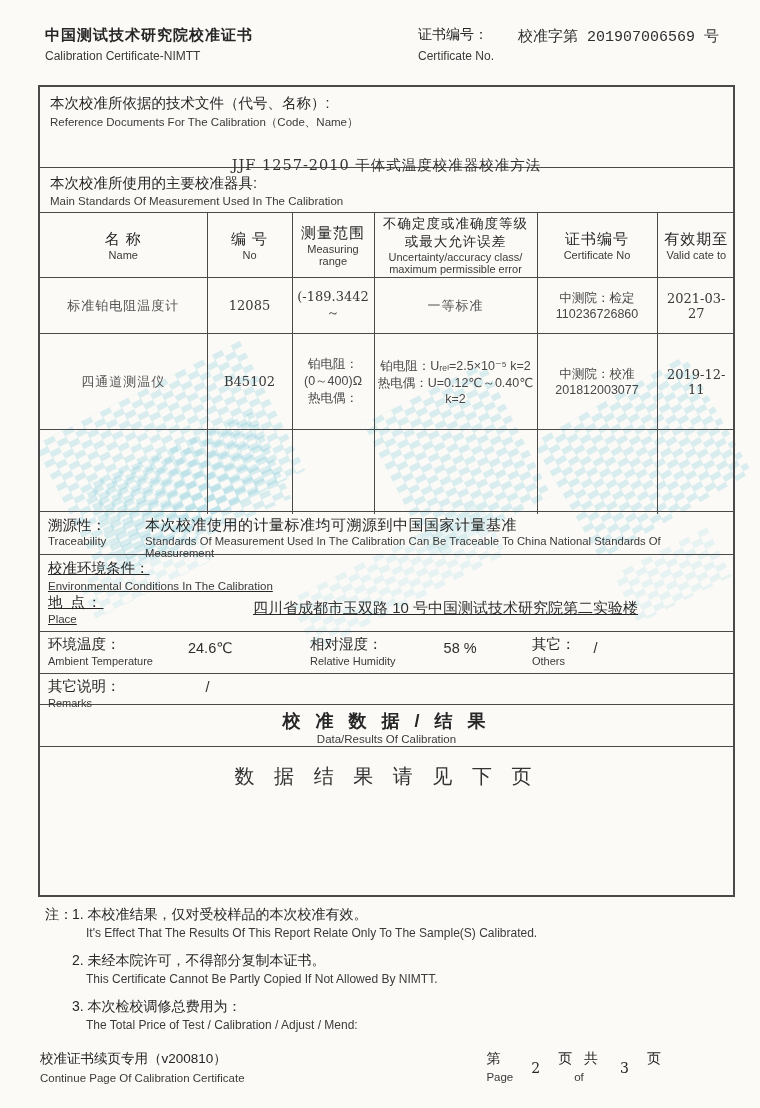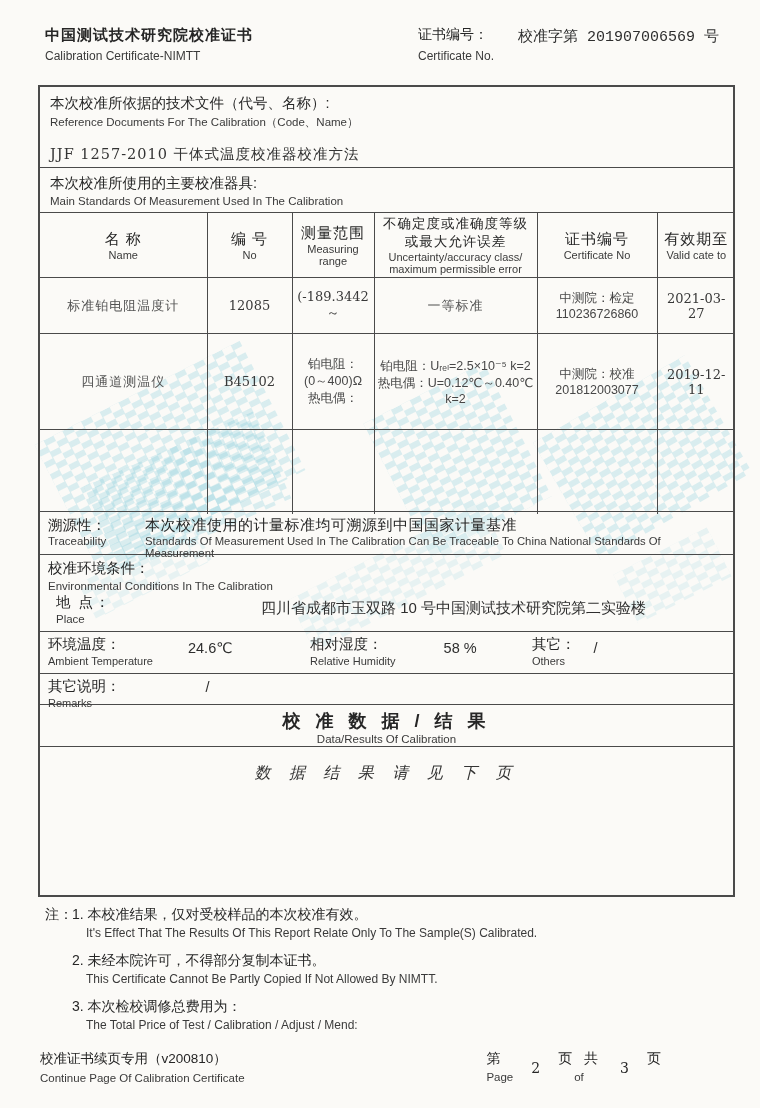--- a/index.html
+++ b/index.html
@@ -25,21 +25,21 @@
   .cert-no-value { font-family:Liberation Mono, monospace; font-size:15px; margin-left:24px; margin-top:1px; color:#2e2e2e; }
   
   .main-box { position:absolute; top:85px; left:38px; width:697px; height:812px;
     border:2px solid #4a4a4a; z-index:1; display:flex; flex-direction:column; }
   .sec { border-bottom:1.6px solid #4a4a4a; }
   .sec:last-child { border-bottom:none; flex:1; }
   
   .sec-ref { height:81px; padding:7px 10px 0 10px; }
   .lbl-cn { font-size:14.5px; }
   .lbl-en { font-size:11.5px; margin-top:2px; }
-  .ref-value { font-size:14.5px; margin-top:15px; color:#333;
+  .ref-value { text-align:center; font-size:14.5px; margin-top:26px; color:#333;
     font-family:"DejaVu Serif","Liberation Serif",serif; letter-spacing:1px; }
   
   .sec-standards { height:344px; }
   .sec-standards .caption { padding:6px 10px 0 10px; height:44px; }
   table.std { width:100%; border-collapse:collapse; table-layout:fixed; }
   table.std td, table.std th { border:1.4px solid #4a4a4a; vertical-align:middle;
     text-align:center; padding:2px 3px; font-weight:normal; }
   table.std th:first-child, table.std td:first-child { border-left:none; }
   table.std th:last-child,  table.std td:last-child  { border-right:none; }
   table.std tr:last-child td { border-bottom:none; }
@@ -55,42 +55,42 @@
   .pre { white-space:pre-line; }
   .cell-sm { font-size:12.5px; color:#474747; }
   
   .sec-trace { height:43px; padding:4px 10px 0 8px; }
   .trow { display:flex; align-items:flex-start; }
   .trace-lbl-cn { font-size:14.5px; width:97px; flex:none; }
   .trace-val-cn { font-size:15px; letter-spacing:.5px; }
   .trace-lbl-en { font-size:11.5px; width:97px; flex:none; }
   .trace-val-en { font-size:11.3px; }
   
-  .sec-envplace { height:77px; padding:4px 10px 12px 8px; }
-  .place-row { display:flex; margin-top:1px;margin-left:8px; }
+  .sec-envplace { height:77px; padding:4px 10px 12px 8px;text-decoration:underline; }
+  .place-row { display:flex; margin-top:1px; }
   .place-lbl { width:205px; flex:none; }
   .place-lbl .cn { font-size:14.5px; letter-spacing:2px; }
   .place-lbl .en { font-size:11.5px; margin-top:1px; }
   .place-value { font-size:15px; margin-top:6px; color:#2e2e2e; }
   
   .sec-temp { height:42px; padding:3px 10px 0 8px; display:flex; }
   .env-item { display:flex; }
   .env-lbl .cn { font-size:14.5px; }
   .env-lbl .en { font-size:11px; margin-top:1px; }
   .env-val { font-size:14.5px; margin-top:5px; color:#2e2e2e; }
   
   .sec-remarks { height:31px; padding:3px 10px 0 8px; display:flex; }
   .sec-remarks .env-val { margin-left:85px; margin-top:2px; }
   
   .sec-restitle { height:42px; text-align:center; padding-top:4px; }
   .res-cn { font-size:18px; font-weight:bold; letter-spacing:5px; }
   .res-en { font-size:11.5px; margin-top:0px; }
   
   .sec-resbody { padding-top:16px; text-align:center; }
-  .res-body { font-size:16px; letter-spacing:7px; color:#333;font-style:italic; }
+  .res-body { font-size:20px; letter-spacing:7px; color:#333; }
   
   .notes { position:absolute; top:906px; left:45px; width:660px; z-index:1; }
   .note { display:flex; margin-bottom:12px; }
   .note-prefix { font-size:14px; width:27px; flex:none; }
   .note-item .cn { font-size:14px; }
   .note-item .en { font-size:12px; margin-top:2px; margin-left:14px; }
   .note-indent { margin-left:27px; }
   
   .footer { position:absolute; top:1050px; left:40px; right:40px; display:flex; z-index:1; }
   .foot-left .cn { font-size:13.5px; }

